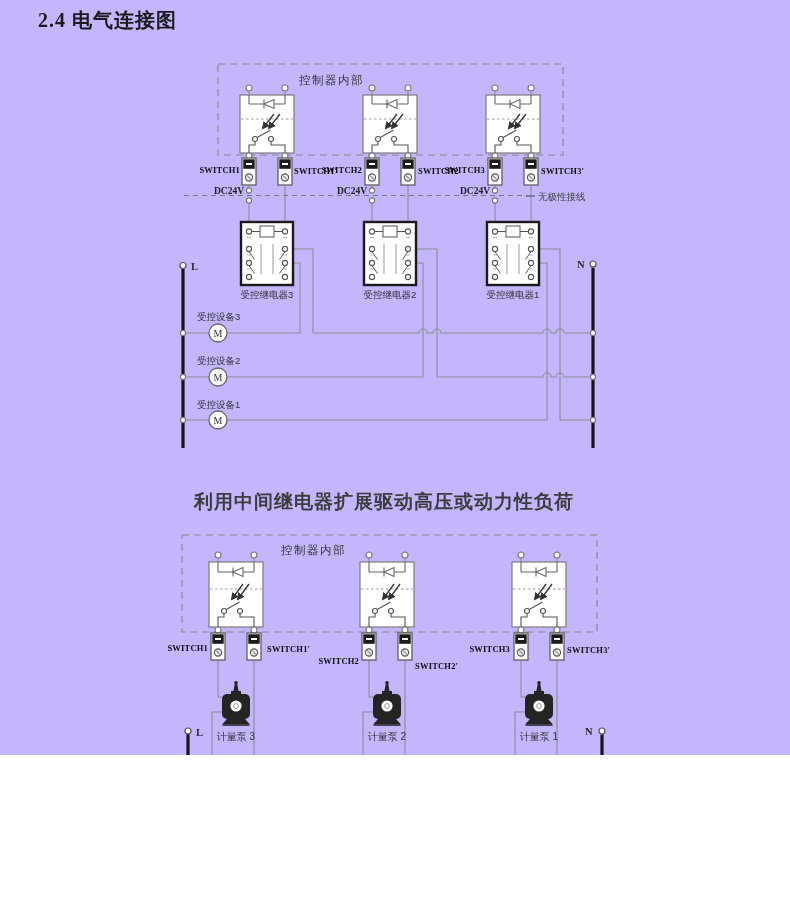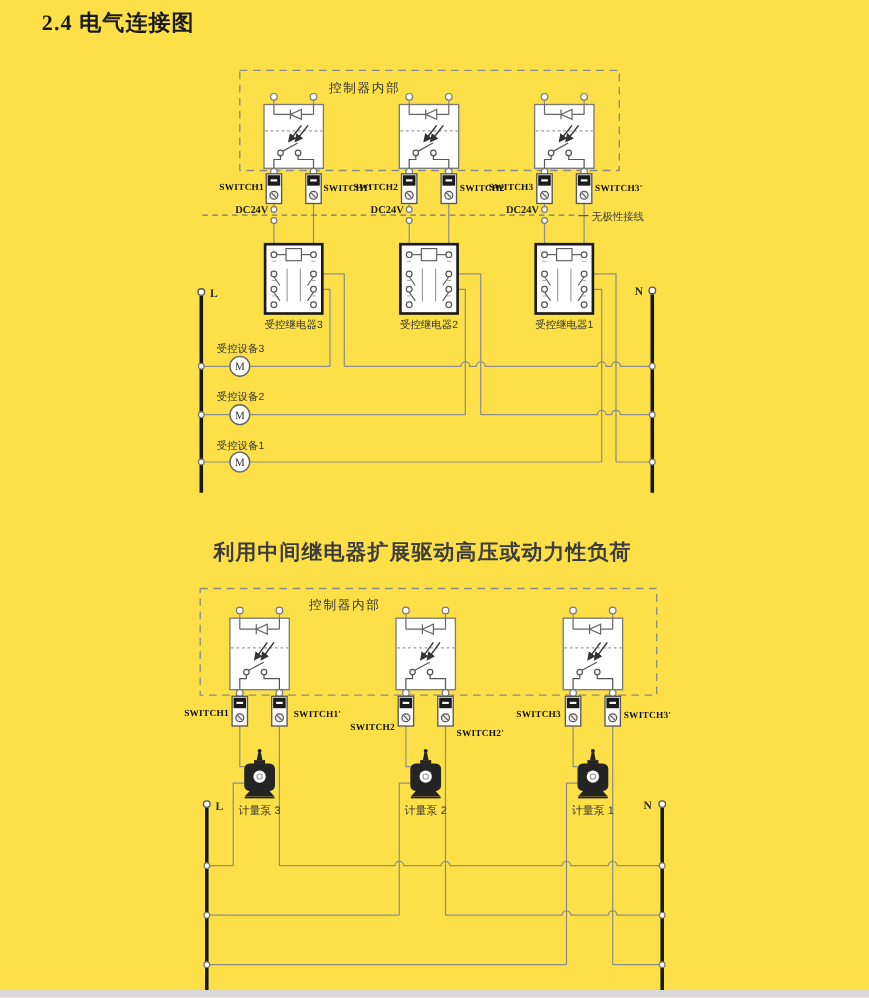--- a/index.html
+++ b/index.html
@@ -1,16 +1,16 @@
 <!DOCTYPE html>
 <html><head>
 <meta charset="utf-8">
 <style>
   html,body{margin:0;padding:0;background:#fff;}
-  .page{position:relative;width:790px;height:907px;background:#fde047;overflow:hidden;font-family:"Liberation Sans",sans-serif;}
+  .page{position:relative;width:790px;height:755px;background:#c4b5fd;overflow:hidden;font-family:"Liberation Sans",sans-serif;}
   svg{position:absolute;left:0;top:0;}
   text{user-select:none;}
   .t-title{font:bold 20px "Liberation Serif",serif;fill:#1a1a1a;letter-spacing:1px;}
   .t-cap{font:bold 19px "Liberation Sans",sans-serif;fill:#3c3c3c;text-anchor:middle;letter-spacing:1px;}
   .t-ctrl{font:11.5px "Liberation Sans",sans-serif;fill:#333;letter-spacing:1.5px;}
   .t-sw{font:bold 8.5px "Liberation Serif",serif;fill:#0f0f0f;letter-spacing:.2px;}
   .t-dc{font:bold 9.5px "Liberation Serif",serif;fill:#222;text-anchor:end;}
   .t-note{font:9.5px "Liberation Sans",sans-serif;fill:#444;}
   .t-lbl{font:9.5px "Liberation Sans",sans-serif;fill:#333;}
   .t-lblc{font:9.5px "Liberation Sans",sans-serif;fill:#333;text-anchor:middle;}

